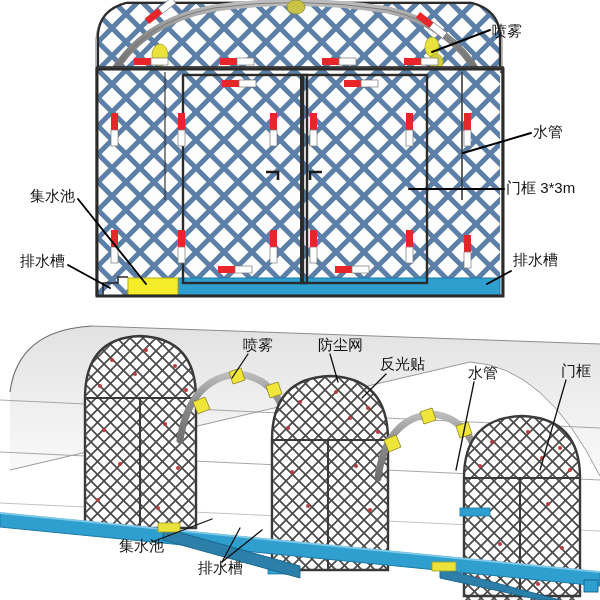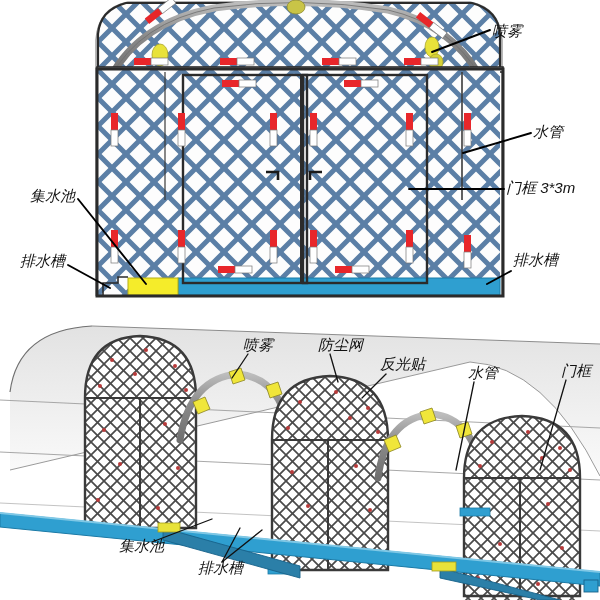--- a/index.html
+++ b/index.html
@@ -1,18 +1,18 @@
 <!DOCTYPE html>
 <html><head>
 <meta charset="utf-8">
 <style>
   html,body{margin:0;padding:0;background:#ffffff;}
   body{width:600px;height:600px;overflow:hidden;
        font-family:"Liberation Sans","DejaVu Sans",sans-serif;}
-  #stage{position:relative;width:600px;height:600px;background:#fff;font-style:italic;}
+  #stage{position:relative;width:600px;height:600px;background:#fff;}
   svg{display:block;}
   .lbl{font-family:"Liberation Sans","DejaVu Sans",sans-serif;
        font-size:15px;fill:#111;dominant-baseline:middle;}
   .lead{stroke:#000;stroke-width:1.9;fill:none;stroke-linecap:round;}
   .lead-thin{stroke:#111;stroke-width:1.3;fill:none;stroke-linecap:round;}
 </style>
 </head>
 <body>
 
 <div id="stage">

